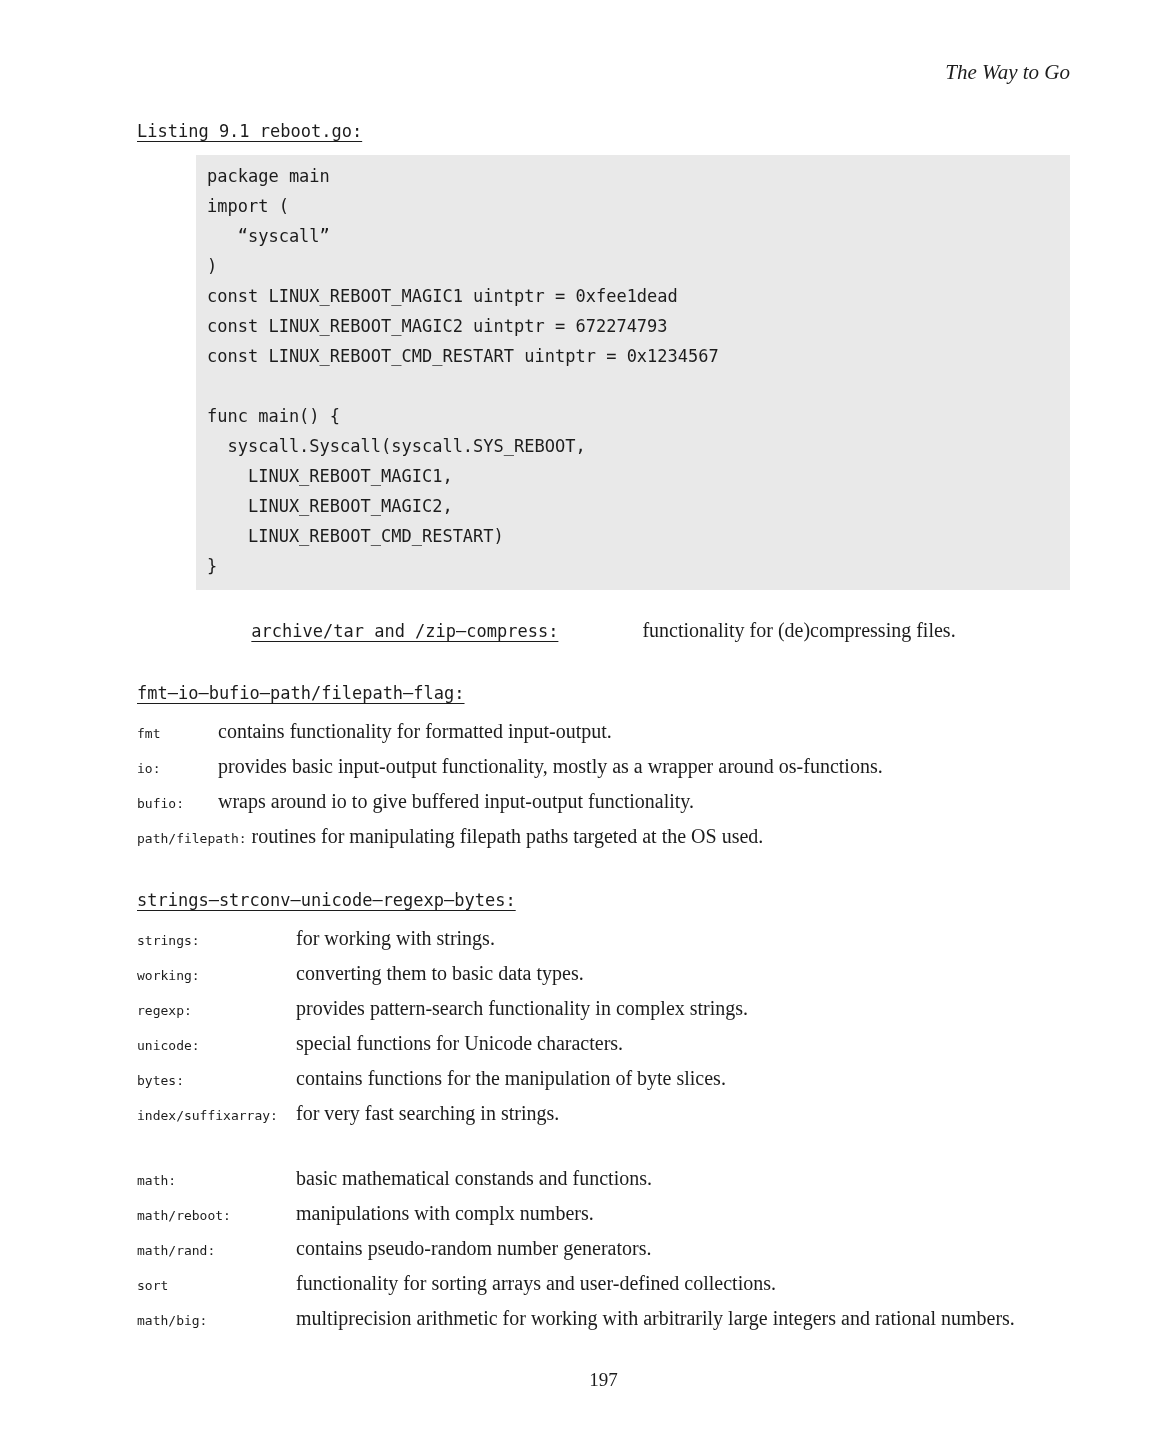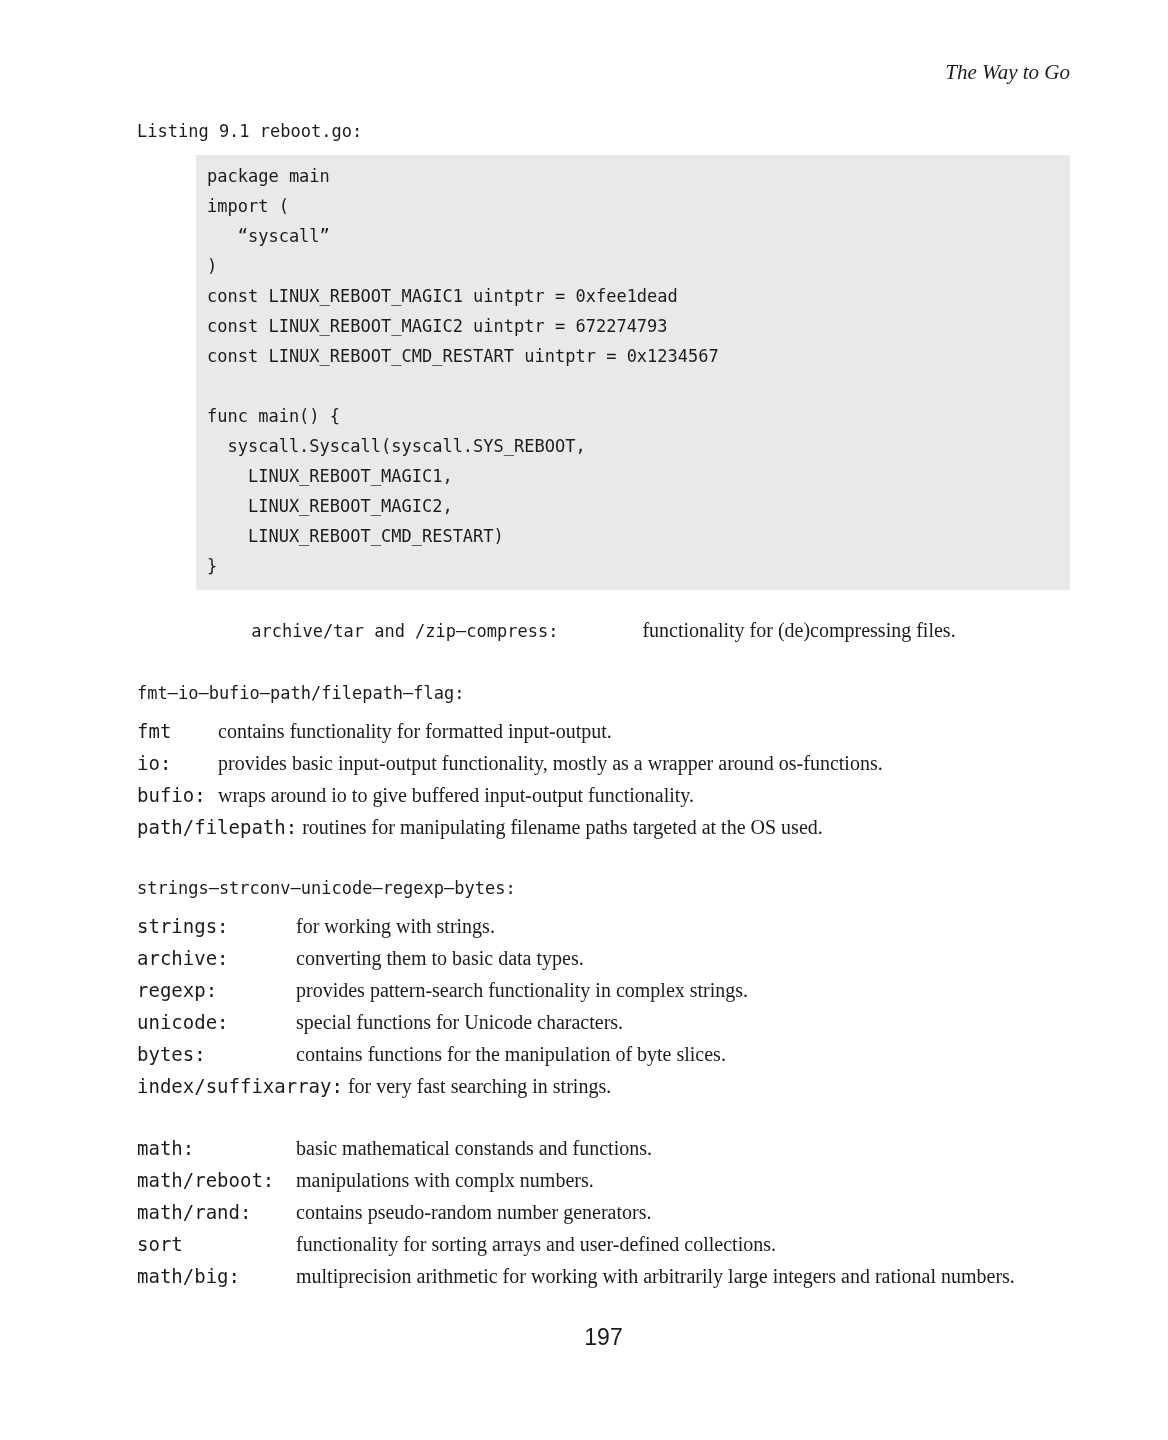--- a/index.html
+++ b/index.html
@@ -19,20 +19,21 @@
     font-family: "Liberation Serif", serif;
     font-style: italic;
     font-size: 21px;
     margin-bottom: 36px;
   }
   .mono {
     font-family: "DejaVu Sans Mono", "Liberation Mono", monospace;
     font-size: 17px;
   }
   .u {
+    text-decoration: underline;
     text-underline-offset: 4px;
     text-decoration-thickness: 1px;
   }
   .listing-label { margin-bottom: 14px; }
   .code {
     font-family: "DejaVu Sans Mono", "Liberation Mono", monospace;
     font-size: 17px;
     line-height: 30px;
     background: #e9e9e9;
     margin-left: 59px;
@@ -46,30 +47,30 @@
   .archive-desc { margin-left: 84px; }
   .pkg-section { margin-top: 30px; }
   .sec-heading { line-height: 30px; margin-bottom: 6px; }
   .entry {
     font-family: "Liberation Serif", serif;
     font-size: 20px;
     line-height: 32px;
   }
   .entry .term {
     font-family: "DejaVu Sans Mono", "Liberation Mono", monospace;
-    font-size: 19px;
+    font-size: 13px;
     display: inline-block;
   }
   .sec-narrow .entry .term { min-width: 76px; }
   .sec-wide .entry .term { min-width: 154px; }
   .page-footer {
     margin-top: 32px;
     text-align: center;
-    font-family: Liberation Sans, sans-serif;
-    font-size: 23px;
+    font-family: Liberation Serif, serif;
+    font-size: 19px;
   }
 </style>
 </head>
 <body>
 
 <div class="page">
 
   <div class="running-header">
     <span>The Way to Go</span>
   </div>
@@ -91,27 +92,27 @@
     LINUX_REBOOT_CMD_RESTART)
 }</pre>
 
   <div class="archive-row"><span class="mono u">archive/tar and /zip–compress:</span><span class="archive-desc serif">functionality for (de)compressing files.</span></div>
 
   <section class="pkg-section sec-narrow">
     <div class="sec-heading"><span class="mono u">fmt–io–bufio–path/filepath–flag:</span></div>
     <p class="entry"><span class="term">fmt</span> <span>contains functionality for formatted input-output.</span></p>
     <p class="entry"><span class="term">io:</span> <span>provides basic input-output functionality, mostly as a wrapper around os-functions.</span></p>
     <p class="entry"><span class="term">bufio:</span> <span>wraps around io to give buffered input-output functionality.</span></p>
-    <p class="entry"><span class="term">path/filepath:</span> <span>routines for manipulating filename paths targeted at the OS used.</span></p>
+    <p class="entry"><span class="term">path/filepath:</span> <span>routines for manipulating filepath paths targeted at the OS used.</span></p>
   </section>
 
   <section class="pkg-section sec-wide">
     <div class="sec-heading"><span class="mono u">strings–strconv–unicode–regexp–bytes:</span></div>
     <p class="entry"><span class="term">strings:</span> <span>for working with strings.</span></p>
-    <p class="entry"><span class="term">archive:</span> <span>converting them to basic data types.</span></p>
+    <p class="entry"><span class="term">working:</span> <span>converting them to basic data types.</span></p>
     <p class="entry"><span class="term">regexp:</span> <span>provides pattern-search functionality in complex strings.</span></p>
     <p class="entry"><span class="term">unicode:</span> <span>special functions for Unicode characters.</span></p>
     <p class="entry"><span class="term">bytes:</span> <span>contains functions for the manipulation of byte slices.</span></p>
     <p class="entry"><span class="term">index/suffixarray:</span> <span>for very fast searching in strings.</span></p>
   </section>
 
   <section class="pkg-section sec-wide">
     <p class="entry"><span class="term">math:</span> <span>basic mathematical constands and functions.</span></p>
     <p class="entry"><span class="term">math/reboot:</span> <span>manipulations with complx numbers.</span></p>
     <p class="entry"><span class="term">math/rand:</span> <span>contains pseudo-random number generators.</span></p>

